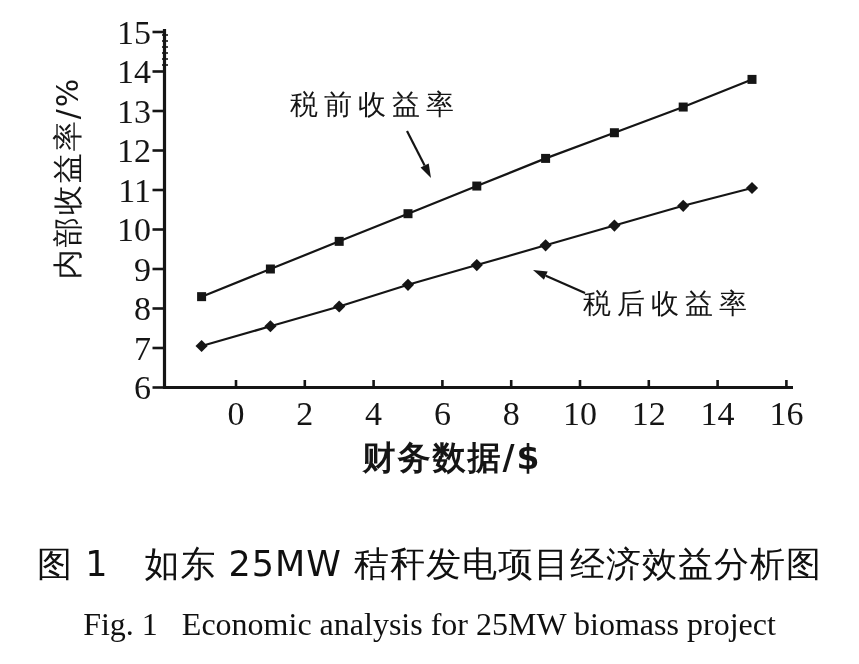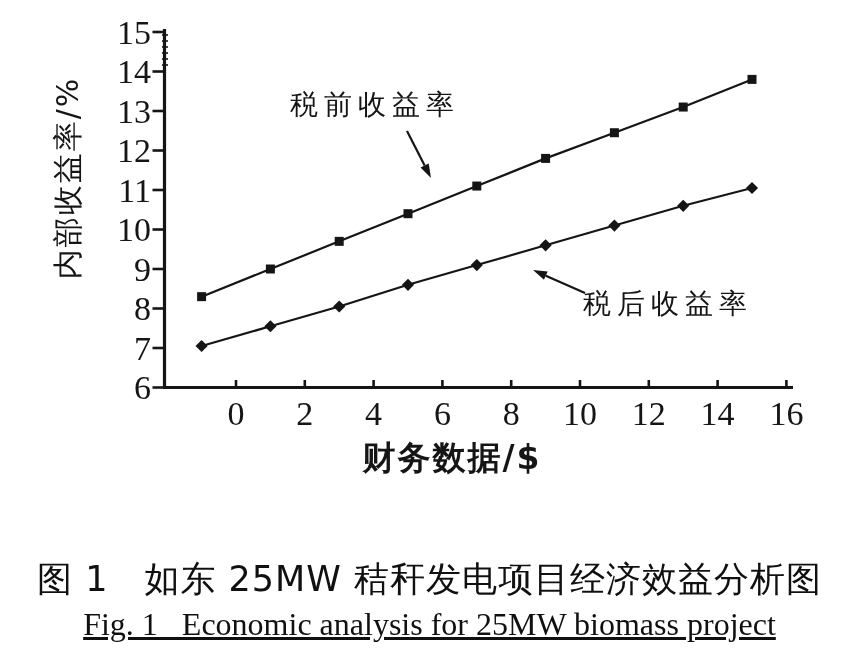--- a/index.html
+++ b/index.html
@@ -13,31 +13,30 @@
   }
   .chart-wrap{position:absolute;left:0;top:0;width:859px;height:500px;}
   svg text{fill:#151515;}
   .caption{
     position:absolute;left:0;width:859px;
     text-align:center;
     white-space:pre;
     color:#101010;
   }
   .caption-zh{
-    top:556px;
+    top:541px;
     font-size:35px;
     font-family:"DejaVu Sans","Liberation Sans",sans-serif;
     letter-spacing:1px;
     font-weight:500;
   }
   .caption-en{
     top:606px;
     font-size:32px;
     font-family:"Liberation Serif","DejaVu Serif",serif;
-    text-decoration:underline;
   }
 </style>
 </head>
 <body>
 
 <div class="page">
 
   <div class="chart-wrap">
     <svg id="chart-svg" width="859" height="500" viewBox="0 0 859 500">
         <path d="M 164.5 29 L 164.5 387.5 L 793 387.5" stroke="#151515" stroke-width="3.2" fill="none"></path>

